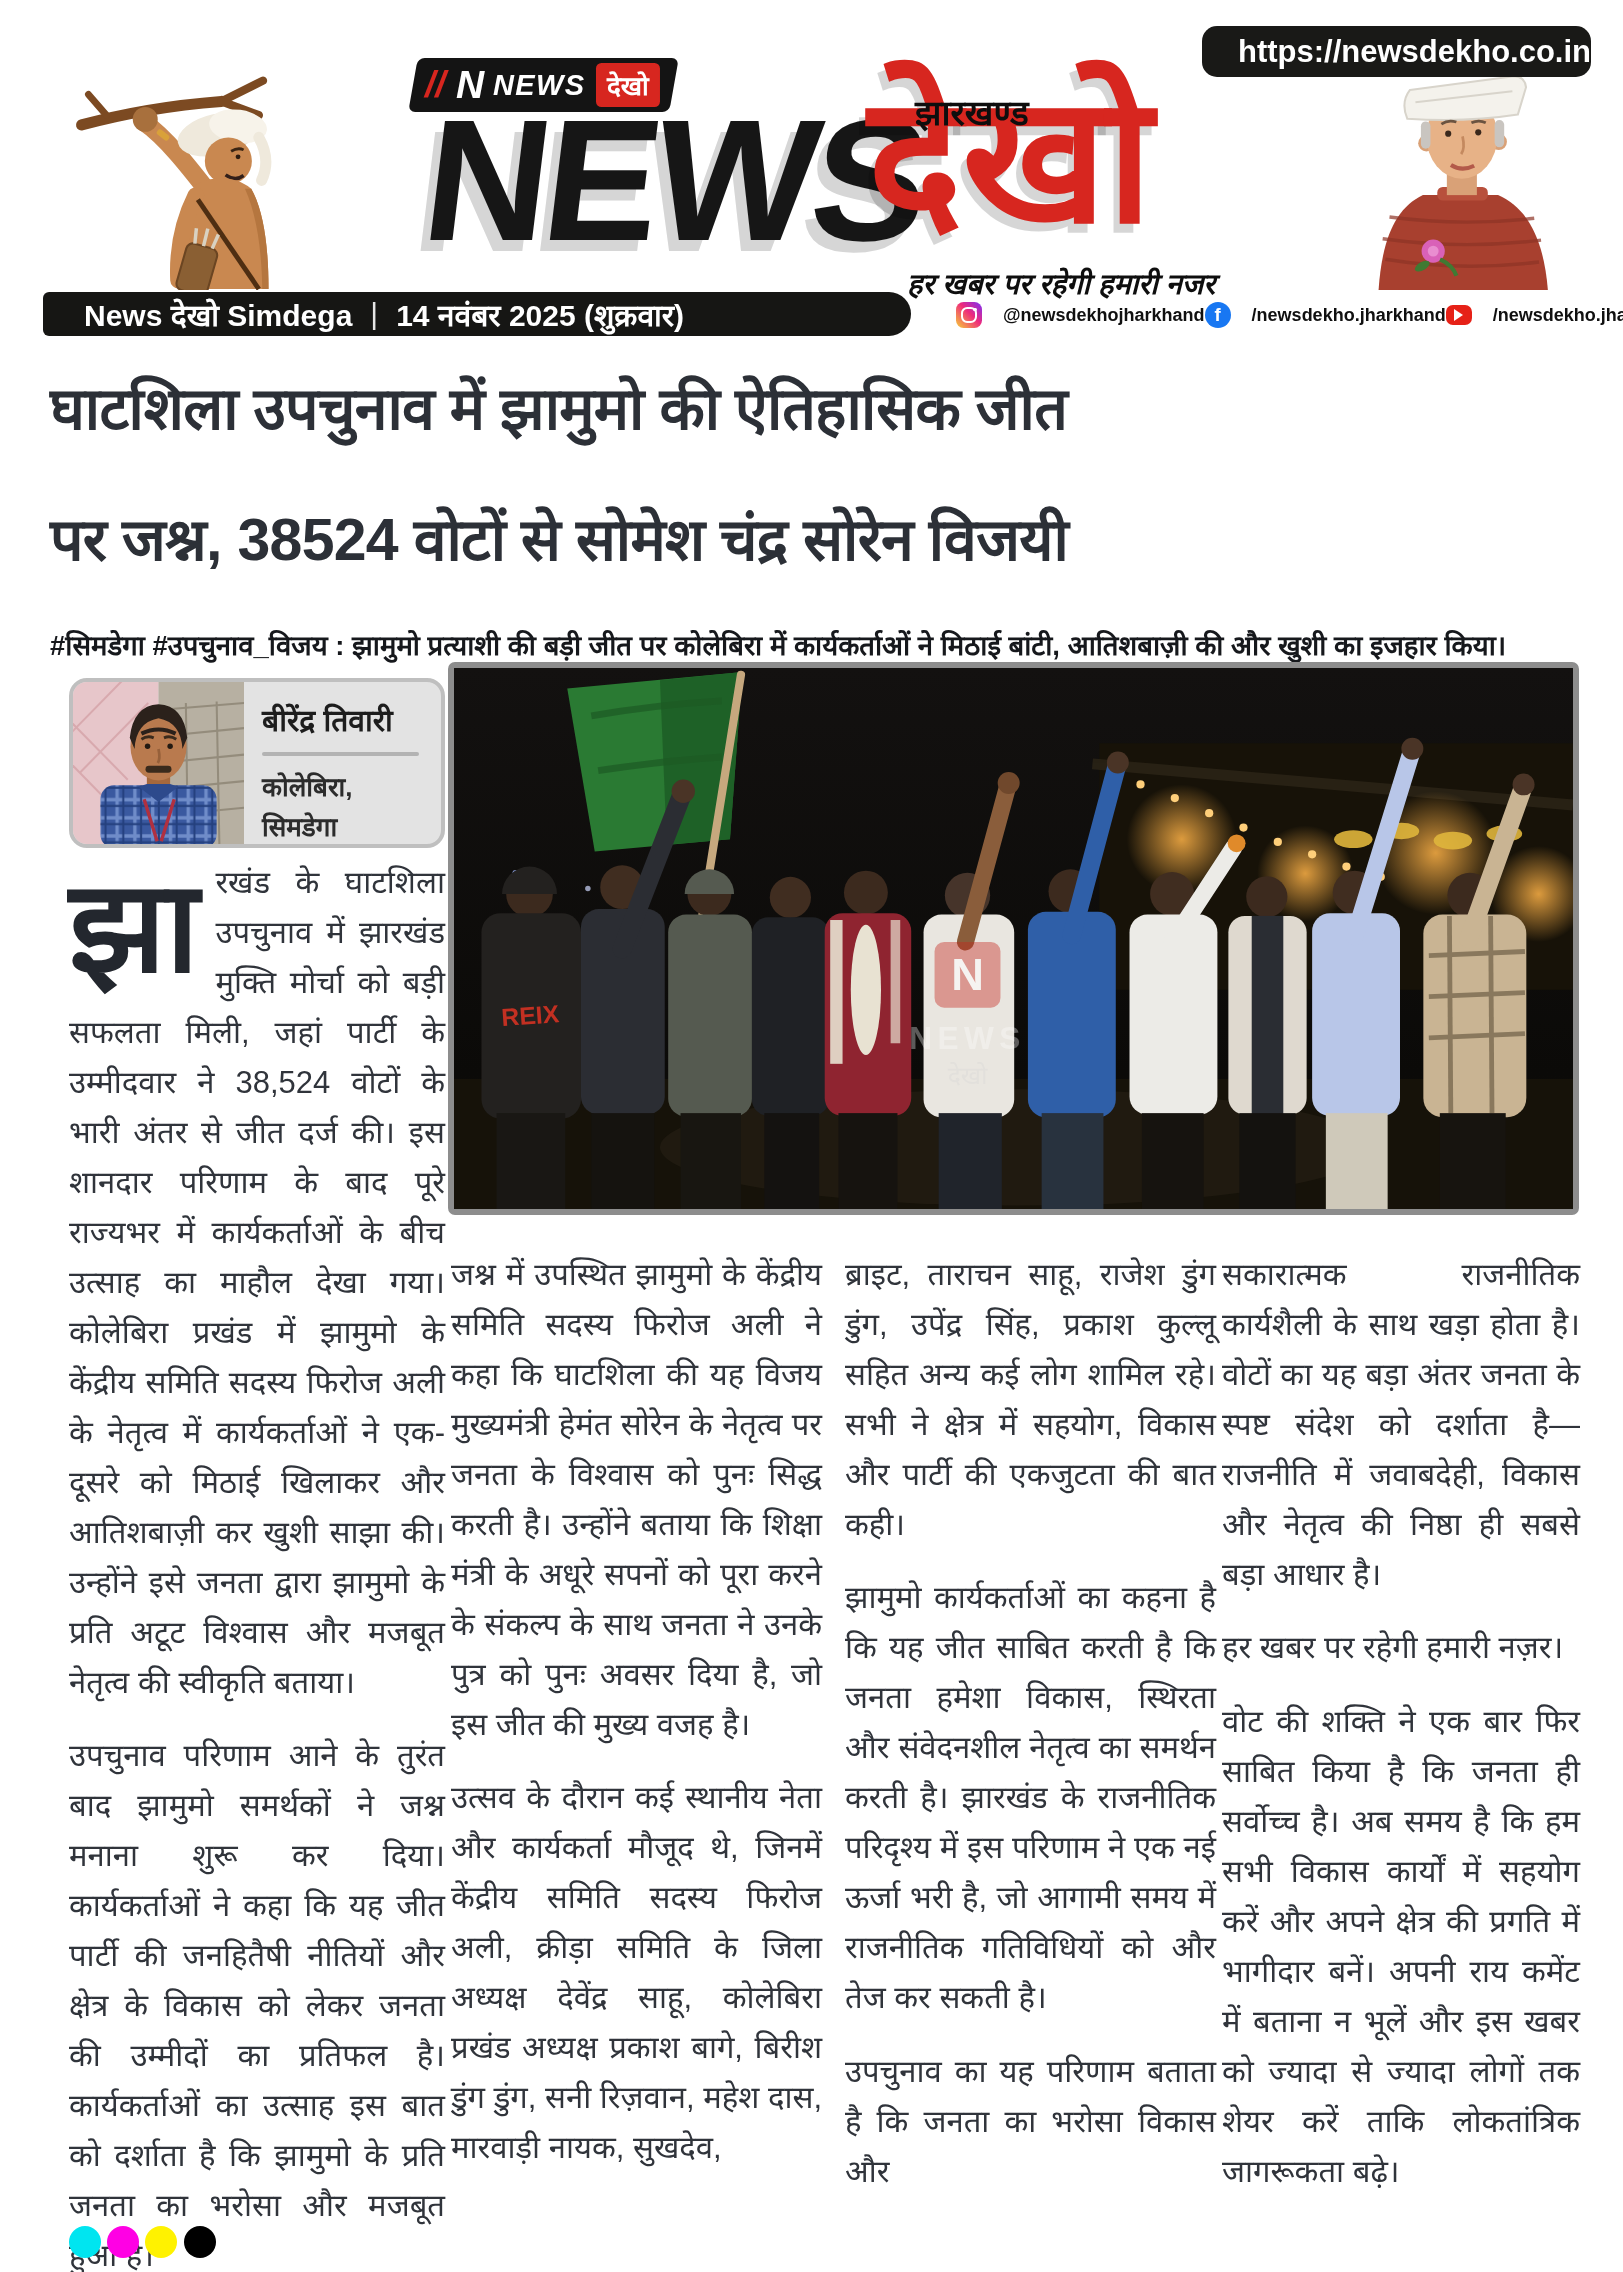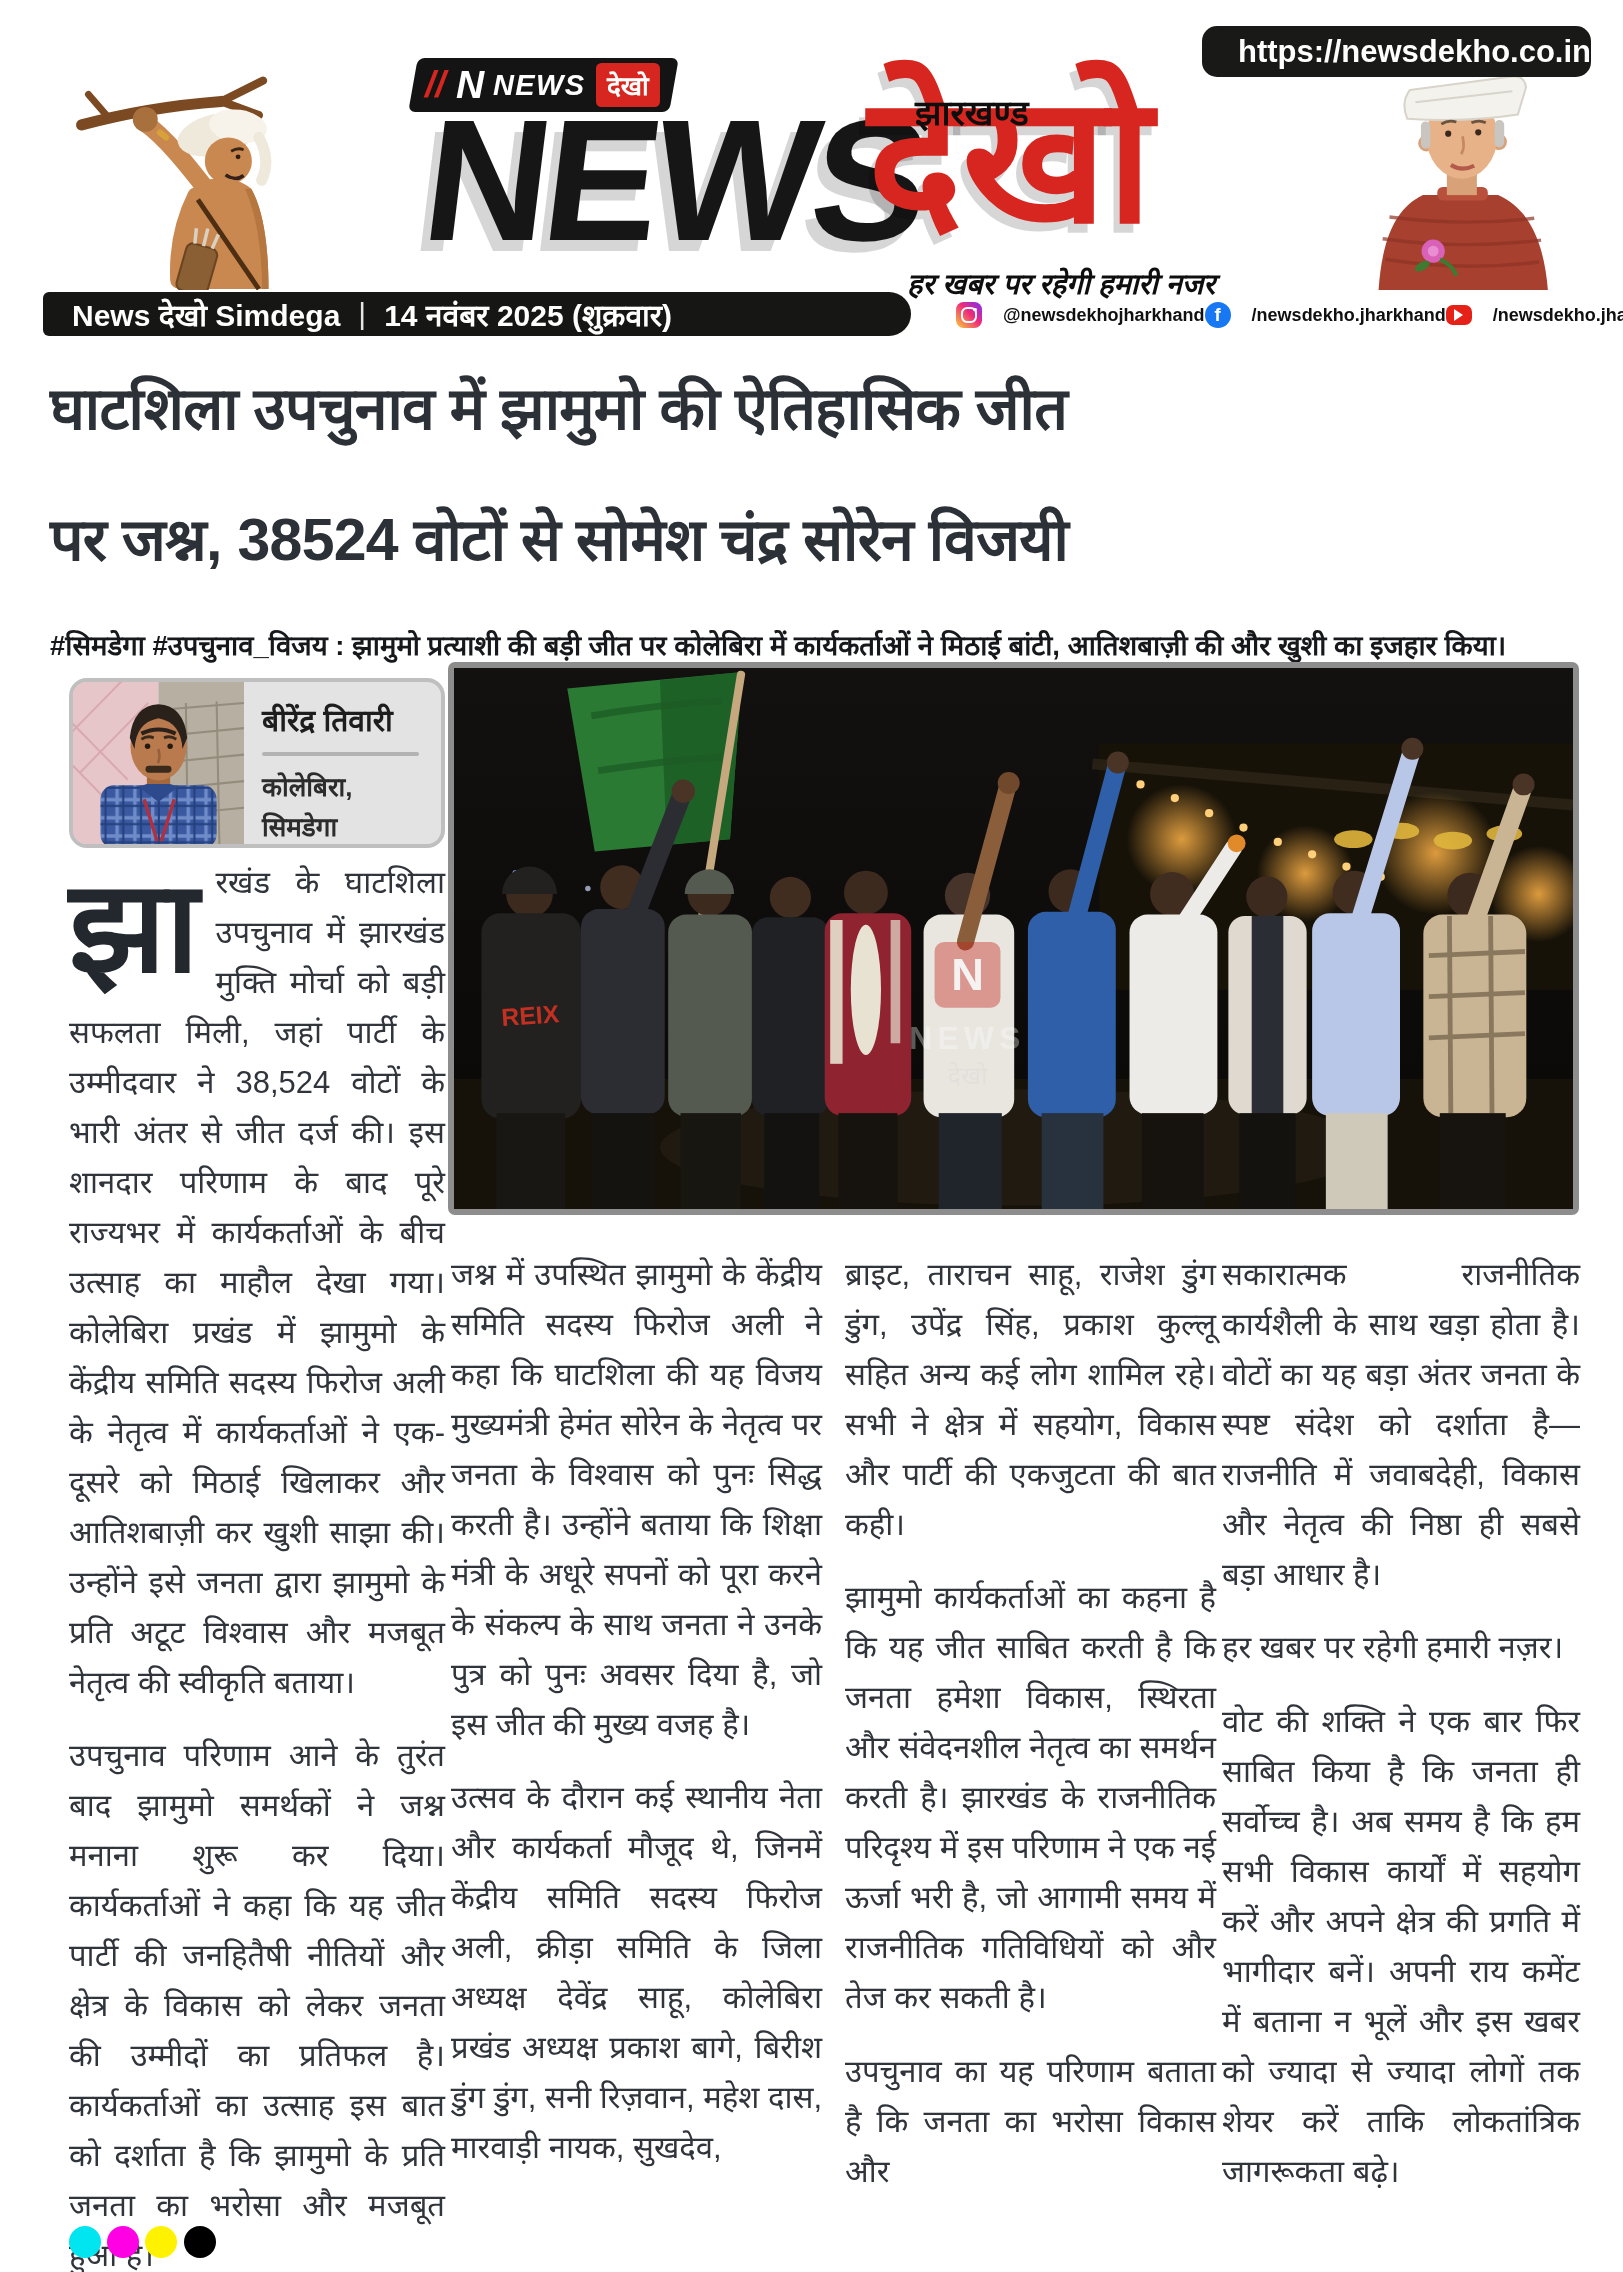--- a/index.html
+++ b/index.html
@@ -38,21 +38,21 @@
   .url-badge{
     position:absolute; left:1202px; top:26px; width:389px; height:51px; background:#191917;
     border-radius:15px; display:flex; align-items:center; justify-content:center;
     font-size:31px; font-weight:800; color:#ffffff; z-index:4;padding-left:36px;
   }
 
   
   .date-bar{
     position:absolute; left:43px; top:292px; width:868px; height:44px; background:#161614;
     border-radius:6.9px 25px 25px 6.9px; display:flex; align-items:center; gap:18px;
-    padding-left:29px; color:#ffffff; font-size:30px; font-weight:700; z-index:5;text-align:right;
+    padding-left:41px; color:#ffffff; font-size:30px; font-weight:700; z-index:5;text-align:right;
   }
   .date-sep{ font-weight:400; color:#e6e6e6; }
   .social-row{
     position:absolute; left:956px; top:300px; width:636px; height:30px;
     display:flex; align-items:center; justify-content:space-between; z-index:5;
   }
   .social-item{ display:flex; align-items:center; gap:21px; font-size:18px; font-weight:800; color:#101010; }
   .si{ width:26px; height:26px; flex:none; display:flex; align-items:center; justify-content:center; }
   .si-ig{ border-radius:7.6px; background:linear-gradient(45deg,#f7ce38,#ee2a7b 55%,#7b2ff7); position:relative; }
   .si-ig::before{ content:""; position:absolute; inset:4.8px; border:2.1px solid #fff; border-radius:6.2px; }

